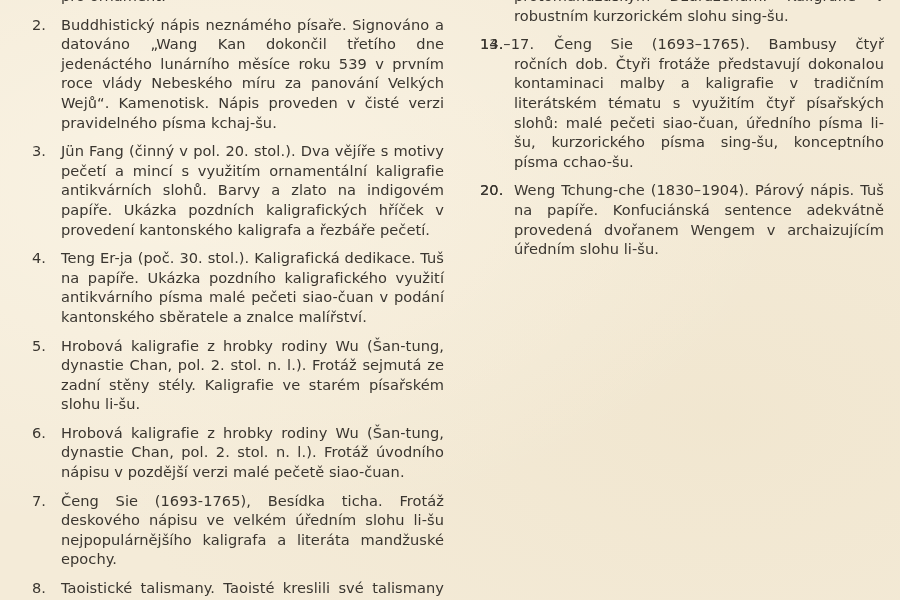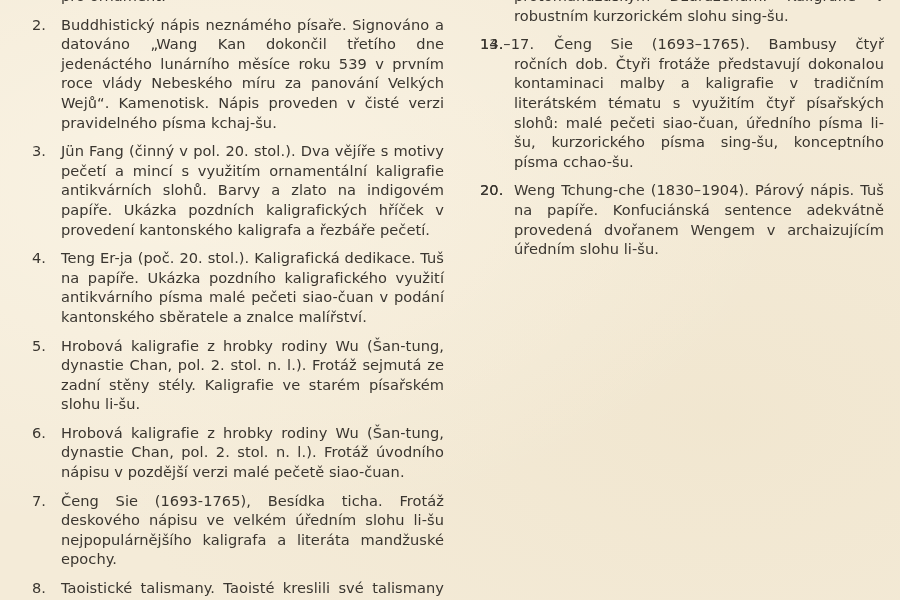--- a/index.html
+++ b/index.html
@@ -62,21 +62,21 @@
     <div class="entry">
       <span class="num">2.</span>
       <span class="text">Buddhistický nápis neznámého písaře. Signováno a datováno „Wang Kan dokončil třetího dne jedenáctého lunárního měsíce roku 539 v prvním roce vlády Nebeského míru za panování Velkých Wejů“. Kamenotisk. Nápis proveden v čisté verzi pravidelného písma kchaj-šu.</span>
     </div>
     <div class="entry">
       <span class="num">3.</span>
       <span class="text">Jün Fang (činný v pol. 20. stol.). Dva vějíře s motivy pečetí a mincí s využitím ornamentální kaligrafie antikvárních slohů. Barvy a zlato na indigovém papíře. Ukázka pozdních kaligrafických hříček v provedení kantonského kaligrafa a řezbáře pečetí.</span>
     </div>
     <div class="entry">
       <span class="num">4.</span>
-      <span class="text">Teng Er-ja (poč. 20. stol.). Kaligrafická dedikace. Tuš na papíře. Ukázka pozdního kaligrafického využití antikvárního písma malé pečeti siao-čuan v podání kantonského sběratele a znalce malířství.</span>
+      <span class="text">Teng Er-ja (poč. 30. stol.). Kaligrafická dedikace. Tuš na papíře. Ukázka pozdního kaligrafického využití antikvárního písma malé pečeti siao-čuan v podání kantonského sběratele a znalce malířství.</span>
     </div>
     <div class="entry">
       <span class="num">5.</span>
       <span class="text">Hrobová kaligrafie z hrobky rodiny Wu (Šan-tung, dynastie Chan, pol. 2. stol. n. l.). Frotáž sejmutá ze zadní stěny stély. Kaligrafie ve starém písařském slohu li-šu.</span>
     </div>
     <div class="entry">
       <span class="num">6.</span>
       <span class="text">Hrobová kaligrafie z hrobky rodiny Wu (Šan-tung, dynastie Chan, pol. 2. stol. n. l.). Frotáž úvodního nápisu v pozdější verzi malé pečetě siao-čuan.</span>
     </div>
     <div class="entry">

